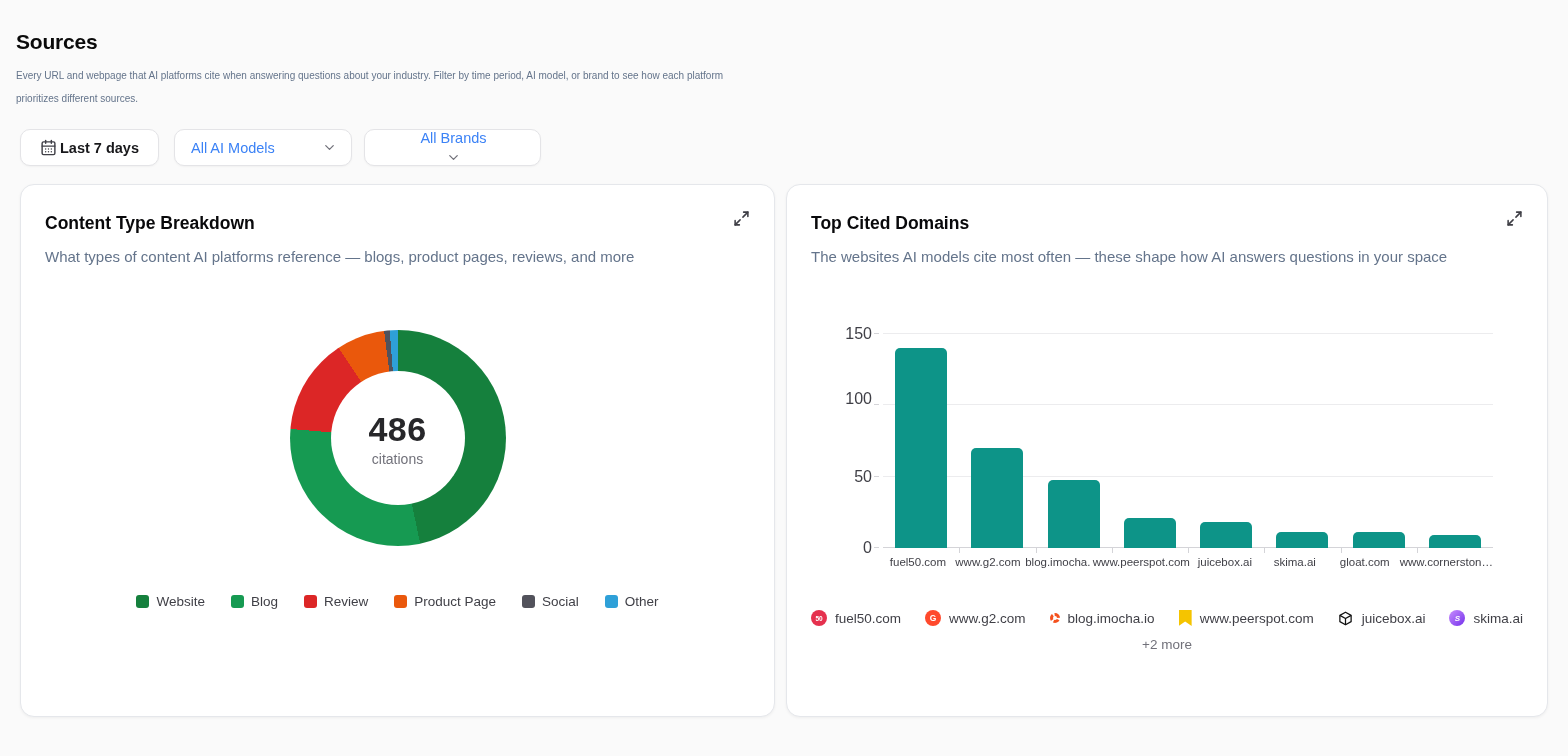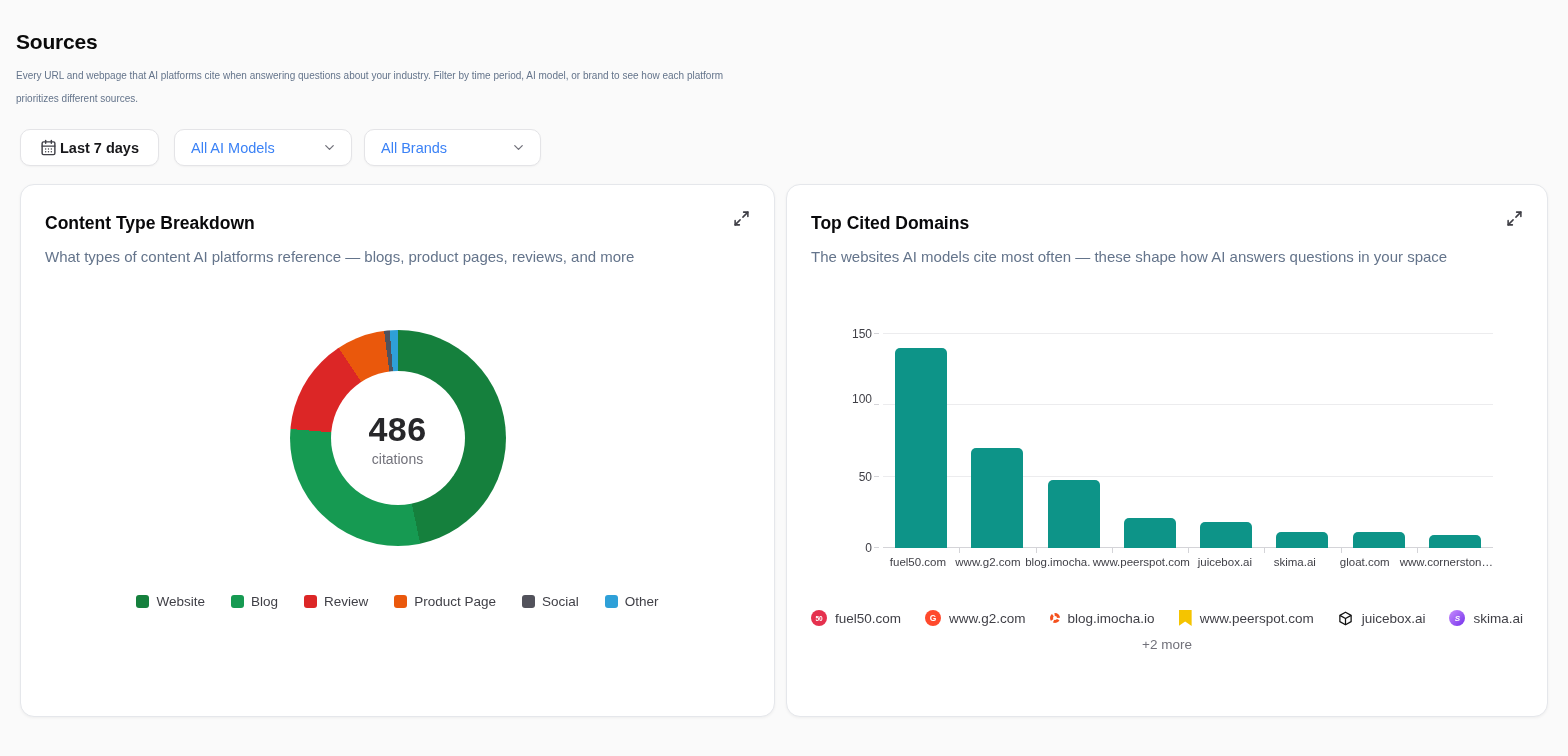--- a/index.html
+++ b/index.html
@@ -20,21 +20,21 @@
   .filters { display: flex; gap: 12px; margin: 19px 0 0 20px; }
   .filter-btn, .filter-select {
     display: flex; align-items: center; height: 37px;
     background: #fff; border: 1px solid #e4e4e7; border-radius: 10px;
     box-shadow: 0 1px 2px rgba(0,0,0,0.04); cursor: pointer;
     font-family: "Liberation Sans", sans-serif;
   }
   .filter-btn { gap: 3px; padding: 0 19px; font-size: 14.5px; font-weight: 700; color: #18181b; }
   .filter-select { justify-content: space-between; padding: 0 14px 0 16px; font-size: 14.5px; font-weight: 500; color: #3b82f6; }
   .filter-select.models { width: 178px; margin-left: 3px; }
-  .filter-select.brands { width: 177px; }
+  .filter-select.brands { width: 177px; flex-direction: column; }
   .icon-svg { display: block; }
 
   
   .cards { display: flex; gap: 11px; margin: 18px 20px 0 20px; align-items: flex-end; }
   .card {
     position: relative; flex: 1; height: 533px;
     background: #fff; border: 1px solid #e5e7eb; border-radius: 14px;
     box-shadow: 0 1px 3px rgba(0,0,0,0.05);
     padding: 28px 24px;
   }
@@ -56,21 +56,21 @@
   .donut-value { font-size: 34px; font-weight: 700; color: #27272a; letter-spacing: 0.5px; }
   .donut-center-label { margin-top: 2px; font-size: 14px; color: #71717a; }
 
   .pie-legend { display: flex; justify-content: center; align-items: center; gap: 26px; margin-top: 48px; }
   .pl-item { display: flex; align-items: center; gap: 7px; font-size: 13.5px; color: #3f3f46; }
   .pl-swatch { width: 13px; height: 13px; border-radius: 3px; flex: none; }
 
   
   .bar-chart { display: flex; margin: 44px 30px 0 22px; }
   .y-axis { position: relative; width: 50px; height: 236px; flex: none; }
-  .y-tick { position: absolute; right: 11px; transform: translateY(50%); font-size: 12px; color: #3f3f46; }
+  .y-tick { position: absolute; right: 11px; transform: translateY(50%); font-size: 16px; color: #3f3f46; }
   .y-tickmark { position: absolute; right: 4px; width: 5px; height: 1px; background: #d4d4d8; }
   .plot { position: relative; flex: 1; height: 236px; }
   .gridline { position: absolute; left: 0; right: 0; height: 1px; background: #ececee; }
   .gridline.base { background: #d4d4d8; }
   .x-tickmark { position: absolute; bottom: -5px; width: 1px; height: 5px; background: #d4d4d8; }
   .bars { position: absolute; inset: 0; display: flex; align-items: flex-end; }
   .bar-slot { flex: 1; display: flex; justify-content: center; align-items: flex-end; height: 100%; }
   .bar { width: 52px; border-radius: 5px 5px 0 0; }
   .x-labels { display: flex; margin: 8px 30px 0 72px; }
   .x-label { flex: 1; text-align: center; font-size: 11.5px; color: #3f3f46; white-space: nowrap; }

